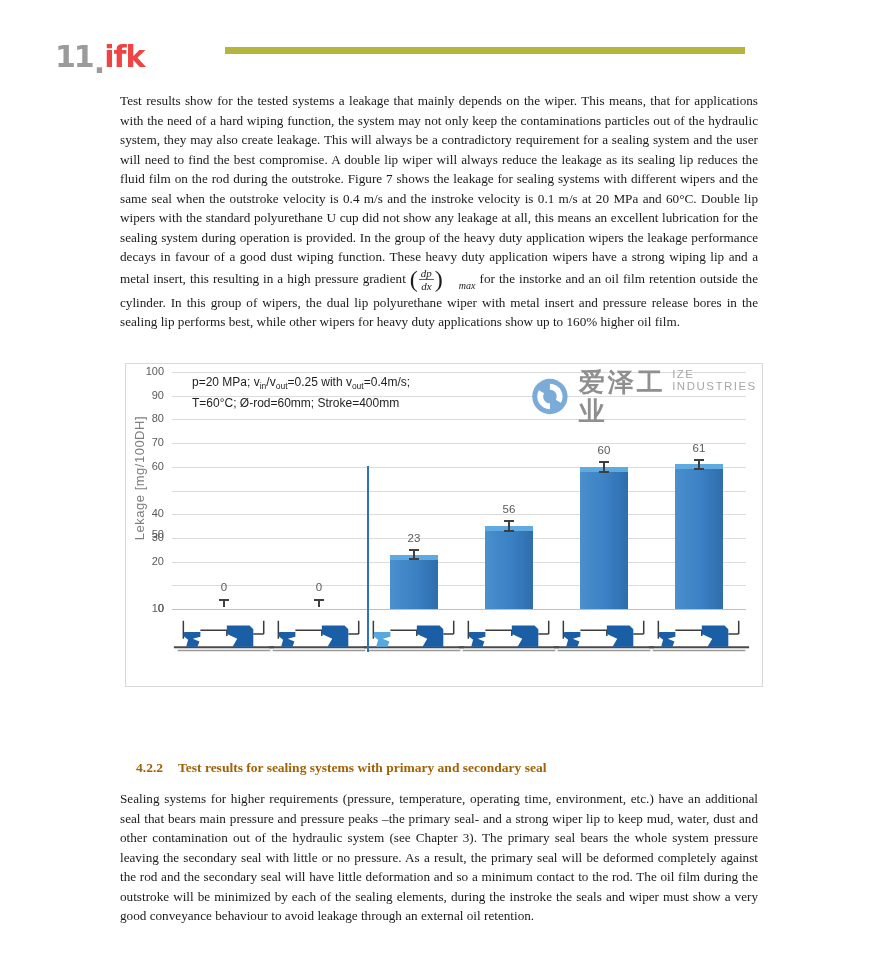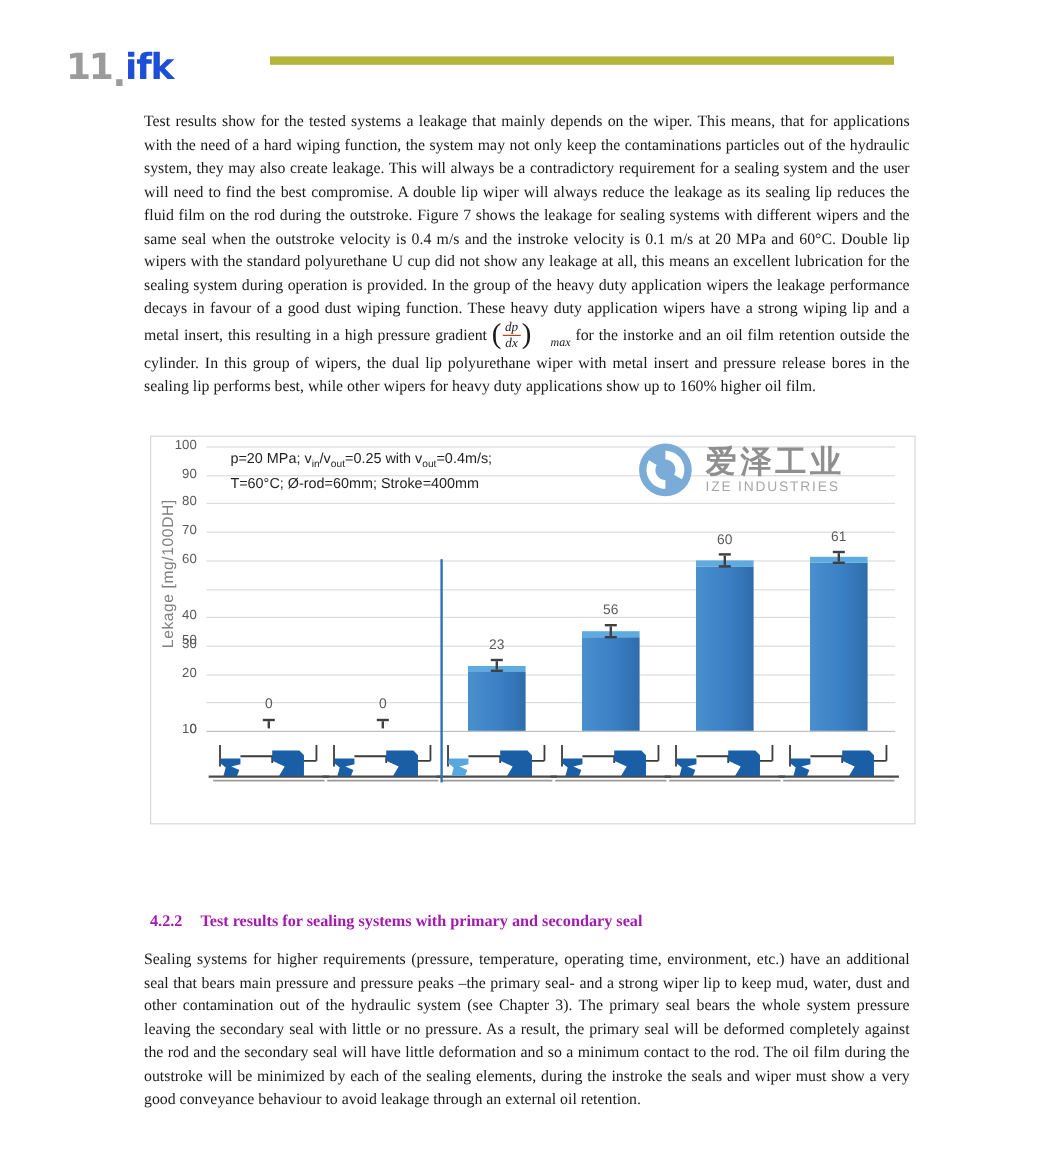--- a/index.html
+++ b/index.html
@@ -4,21 +4,21 @@
 <style>
   html,body{margin:0;padding:0;background:#fff;}
   .page{position:relative;width:871px;height:977px;background:#ffffff;overflow:hidden;
         font-family:"Liberation Serif","DejaVu Serif",serif;color:#1a1a1a;}
 
   
   .logo{position:absolute;left:55px;top:42px;font-family:"DejaVu Sans",sans-serif;
         font-weight:bold;font-size:30px;letter-spacing:-2px;line-height:1;}
   .logo .num{color:#9b9b9b;}
   .logo .dot{color:#9b9b9b;position:relative;top:6px;margin:0 1px;}
-  .logo .letters{color:#1d4ed8;letter-spacing:-1px;}
+  .logo .letters{color:#ef4444;letter-spacing:-1px;}
   .accent-bar{position:absolute;left:225px;top:47px;width:520px;height:7px;background:#b5b43d;}
 
   
   .para{position:absolute;left:120px;width:638px;text-align:justify;
         font-size:13.2px;line-height:19.5px;margin:0;}
   #intro-para{top:91px;}
   #body-para{top:789px;}
 
   
   .frac-group{display:inline-flex;align-items:center;font-style:italic;vertical-align:middle;}
@@ -45,30 +45,30 @@
        border-top:5px solid #5fabe0;}
   .vlabel{position:absolute;width:44px;text-align:center;font-size:11.5px;color:#595959;}
   .errbar{position:absolute;width:11px;display:flex;flex-direction:column;align-items:center;}
   .errbar .cap{width:10px;height:2px;background:#3f3f3f;}
   .errbar .stem{width:2px;background:#3f3f3f;}
   .sep-line{position:absolute;width:2px;background:#2e74b5;}
   .icons-row .seal-icon{position:absolute;top:250px;}
 
   
   .watermark{position:absolute;left:405px;top:4px;display:flex;align-items:center;gap:10px;}
-  .wm-text{display:flex;flex-direction:column;}
+  .wm-text{display:flex;flex-direction:row;}
   .wm-cn{font-size:26px;color:#8f8f8f;letter-spacing:3px;font-weight:600;
          font-family:"DejaVu Sans",sans-serif;line-height:1.1;}
   .wm-en{font-size:11.5px;color:#a8a8a8;letter-spacing:1.5px;
          font-family:"Liberation Sans","DejaVu Sans",sans-serif;}
 
   
   .caption{position:absolute;left:125px;top:695px;width:636px;text-align:center;
            font-style:italic;font-size:13.5px;color:#1f1f1f;}
-  .section-heading{position:absolute;left:125px;top:760px;font-size:13.5px;font-weight:bold;color:#a21caf;}
+  .section-heading{position:absolute;left:136px;top:760px;font-size:13.5px;font-weight:bold;color:#a16207;}
   .section-heading .sec-num{margin-right:15px;}
 </style>
 </head>
 <body>
 
 <div class="page">
 
   <div class="logo">
     <span class="num">11</span><span class="dot">.</span><span class="letters">ifk</span>
   </div>

